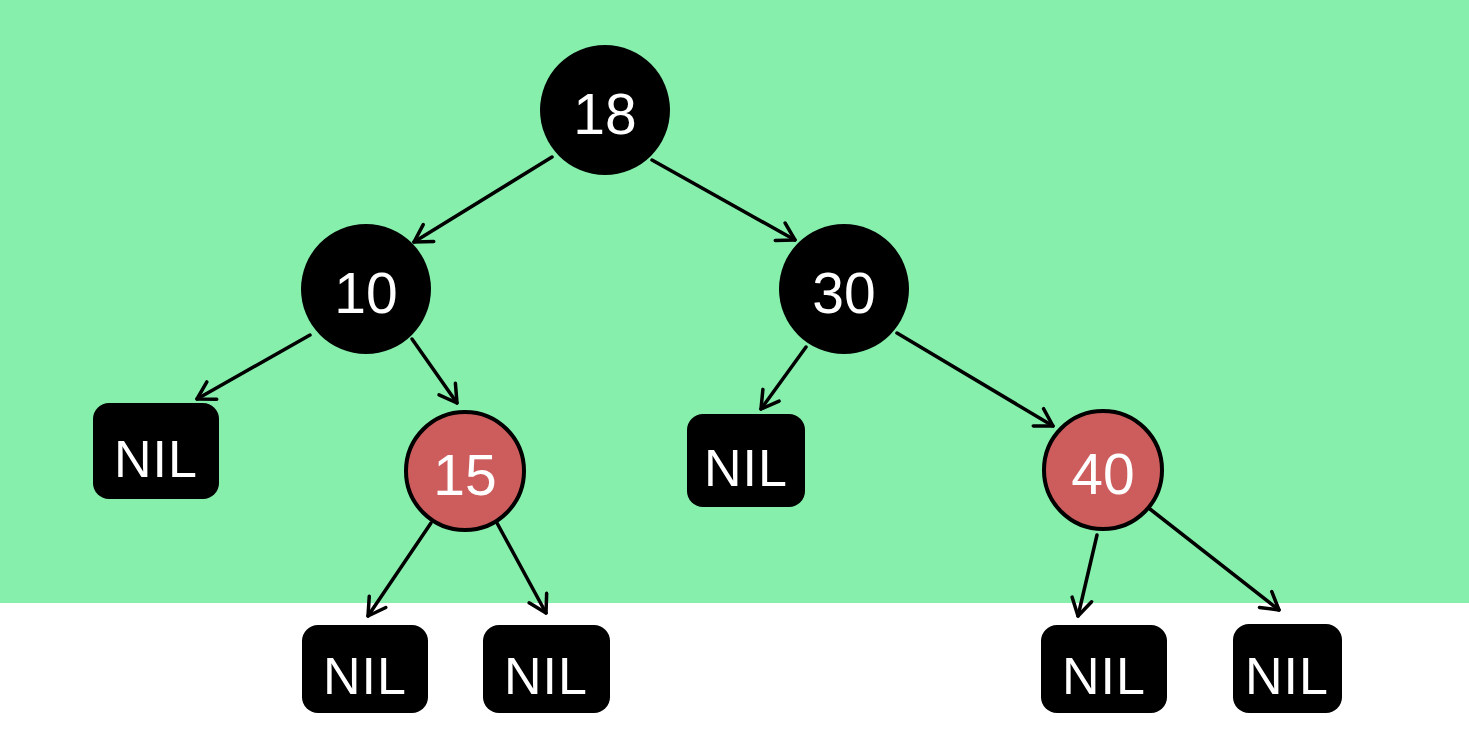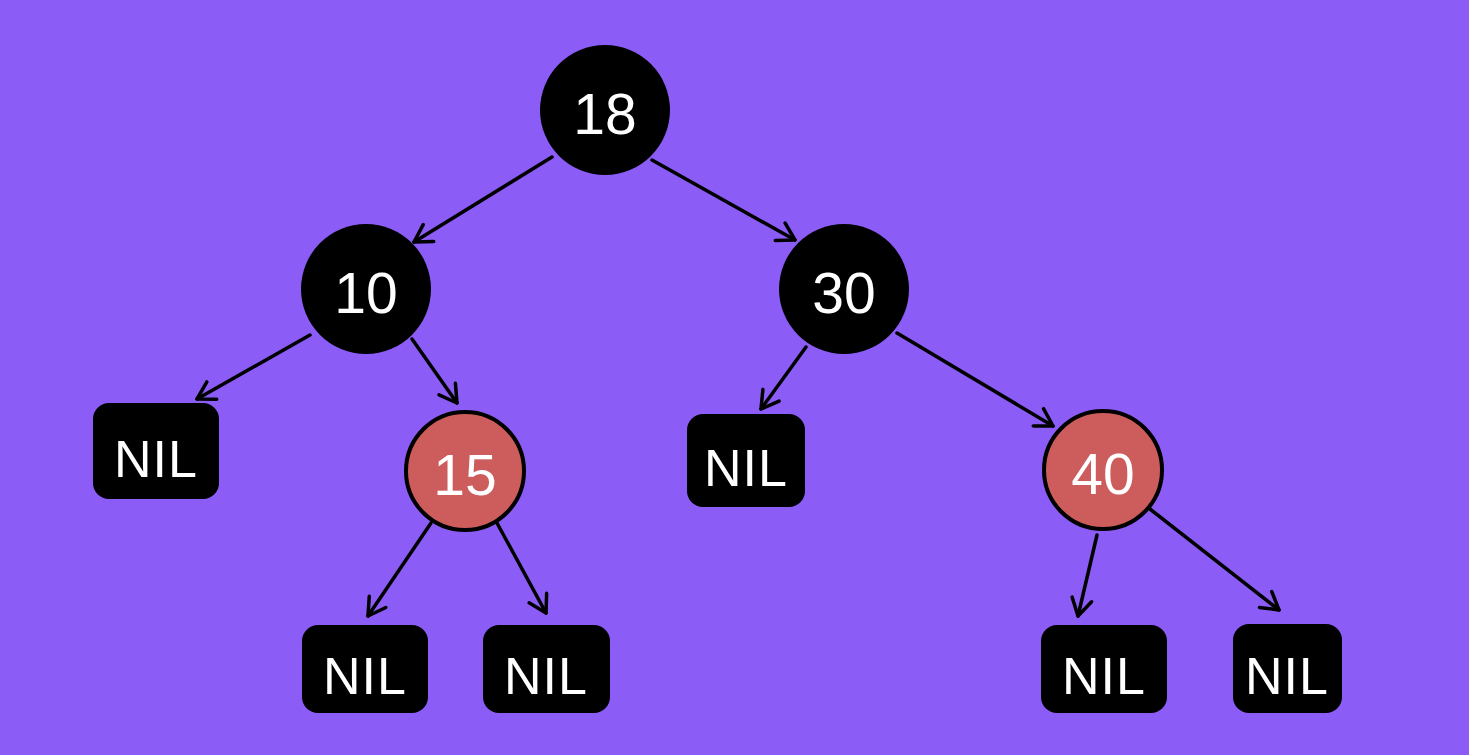--- a/index.html
+++ b/index.html
@@ -6,23 +6,23 @@
     margin: 0;
     padding: 0;
     background: #ffffff;
     width: 1469px;
     height: 755px;
     overflow: hidden;
     font-family: "Liberation Sans", sans-serif;
   }
   .canvas-wrap {
     width: 1469px;
-    height: 755px;
+    height: 603px;
     position: relative;
-    background: #8b5cf6;
+    background: #86efac;
   }
   svg { display: block; }
   .edge {
     stroke: #000000;
     stroke-width: 3.5;
     fill: none;
     stroke-linecap: round;
   }
   .black-circle {
     stroke: none;

